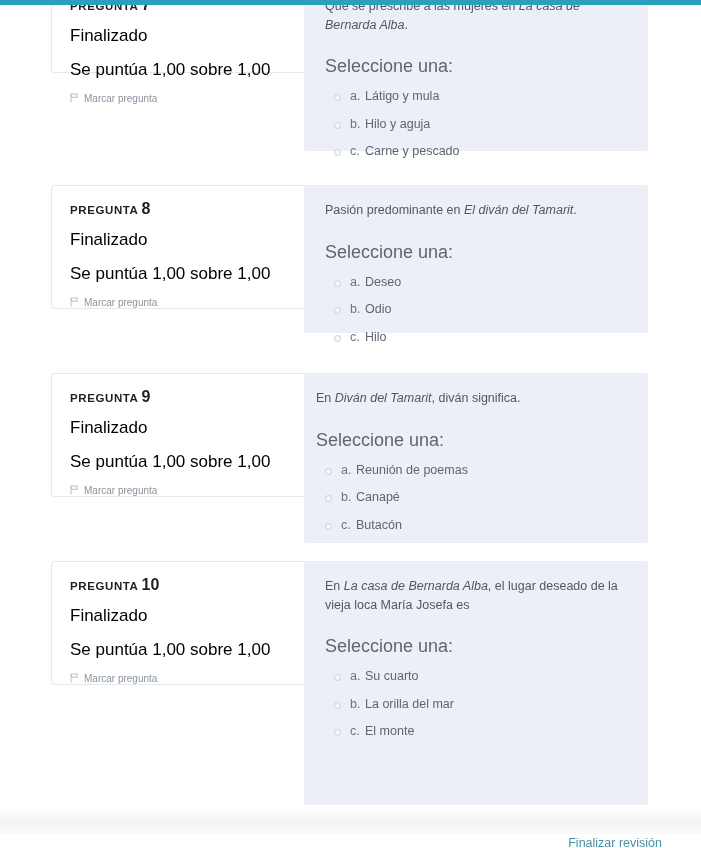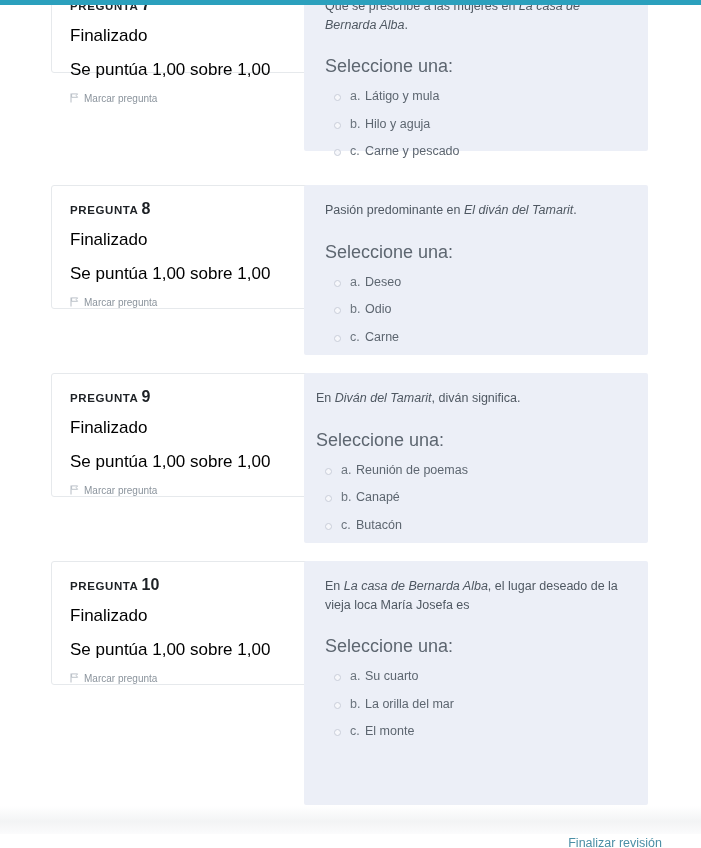--- a/index.html
+++ b/index.html
@@ -209,38 +209,38 @@
           <div class="qstate">Finalizado</div>
           <div class="qgrade">Se puntúa 1,00 sobre 1,00</div>
           <div class="qflag">
             <svg class="flag-ico" width="9" height="10" viewBox="0 0 9 10">
               <path d="M1 0.5 L1 9.5" stroke="#b6bcc4" stroke-width="1" fill="none"></path>
               <path d="M1.6 0.9 L7.6 0.9 L6.2 2.6 L7.6 4.3 L1.6 4.3 Z" fill="none" stroke="#b6bcc4" stroke-width="0.9"></path>
             </svg>
             <span>Marcar pregunta</span>
           </div>
         </div>
-        <div class="qcontent" style="height: 170px;">
+        <div class="qcontent" style="height: 148px;">
           <p class="qtext"><span>Pasión predominante en </span><i>El diván del Tamarit</i><span>.</span></p>
           <p class="prompt">Seleccione una:</p>
           <ul class="answers">
             <li class="answer">
               <span class="radio"></span>
               <span class="ltr">a.</span>
               <span class="atext">Deseo</span>
             </li>
             <li class="answer">
               <span class="radio"></span>
               <span class="ltr">b.</span>
               <span class="atext">Odio</span>
             </li>
             <li class="answer">
               <span class="radio"></span>
               <span class="ltr">c.</span>
-              <span class="atext">Carne</span>
+              <span class="atext">Hilo</span>
             </li>
           </ul>
         </div>
       </div>
       <div class="qrow" style="top: 368px; height: 170px;">
         <div class="qinfo" style="height: 92px;">
           <div class="qnum"><span>PREGUNTA</span><span class="num">9</span></div>
           <div class="qstate">Finalizado</div>
           <div class="qgrade">Se puntúa 1,00 sobre 1,00</div>
           <div class="qflag">

